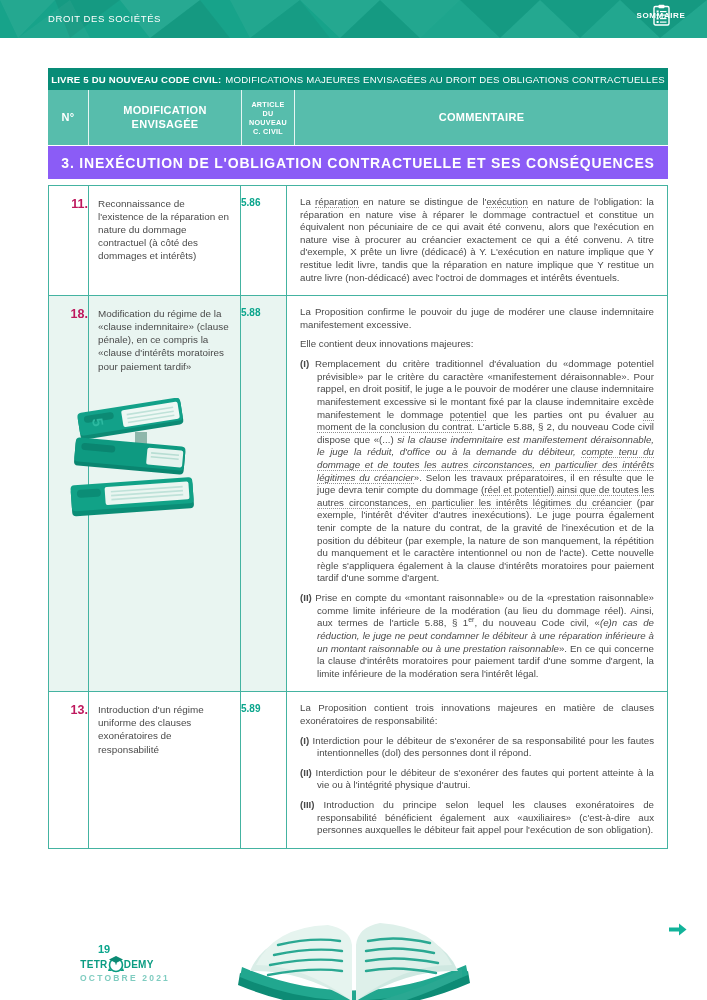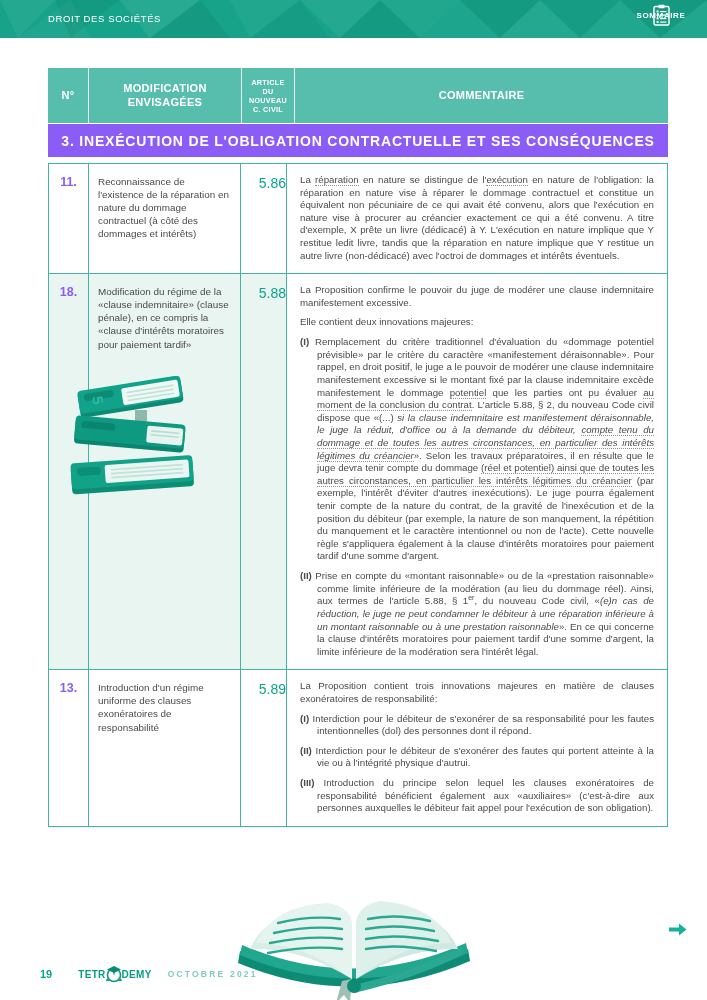--- a/index.html
+++ b/index.html
@@ -41,37 +41,37 @@
   .c-com{flex:1;}
   .section-bar{
     margin-top:1px;background:#8b5cf6;color:#fff;height:33px;display:flex;align-items:center;justify-content:center;
     font-weight:bold;font-size:14px;letter-spacing:.8px;white-space:nowrap;
   }
   .tbody{margin-top:6px;border:1px solid #44b3a1;}
   .trow{display:flex;border-top:1px solid #44b3a1;background:#fff;position:relative;}
   .trow:first-child{border-top:none;}
   .td{border-right:1px solid #44b3a1;box-sizing:border-box;}
   .td:last-child{border-right:none;}
-  .td-num{width:40px;text-align:center;padding-top:11px;font-weight:bold;font-size:12.5px;color:#8b5cf6;}
+  .td-num{width:40px;text-align:right;padding-top:11px;font-weight:bold;font-size:12.5px;color:#be185d;}
   .td-mod{width:152px;padding:11px 9px;font-size:9.9px;line-height:1.32;color:#4a4a4a;position:relative;}
-  .td-art{width:46px;text-align:right;padding-top:11px;font-weight:normal;font-size:14px;color:#0aa58c;}
+  .td-art{width:46px;text-align:left;padding-top:11px;font-weight:bold;font-size:10px;color:#0aa58c;}
   .td-com{flex:1;padding:10px 13px 11px;font-size:9.7px;line-height:1.3;color:#4a4a4a;text-align:justify;}
   .shaded{background:#e9f5f1;}
   .para{margin:0 0 7px;}
   .para:last-child{margin-bottom:0;}
   .hang{padding-left:17px;text-indent:-17px;}
   .marker{font-weight:bold;}
   .u{border-bottom:1px dotted #8f8f8f;}
   .i{font-style:italic;}
   sup{font-size:7px;line-height:0;}
   .books-illu{position:absolute;left:-24px;top:102px;}
   
   .book-zone{display:flex;justify-content:center;margin-top:26px;}
   .nav-arrow{position:absolute;right:20px;bottom:60px;cursor:pointer;}
-  .footer{position:absolute;left:40px;bottom:17px;display:flex;align-items:center;}
+  .footer{position:absolute;left:64px;bottom:17px;display:flex;align-items:center;flex-direction:column;}
   .page-num{color:#0aa58c;font-weight:bold;font-size:11px;margin-right:26px;}
   .brand{display:flex;align-items:center;color:#0a9c82;font-weight:bold;font-size:10px;letter-spacing:.3px;}
   .brand svg{margin:0 -1px;}
   .footer-date{margin-left:16px;color:#7fccc0;font-size:8.5px;letter-spacing:2.2px;font-weight:bold;}
 </style>
 </head>
 <body>
 
 <div class="topbar">
   <svg width="707" height="38">
@@ -107,24 +107,28 @@
       <rect x="7" y="14" width="6.5" height="1.2" fill="#ffffff"></rect>
       <rect x="3.6" y="17" width="2" height="2" fill="#ffffff"></rect>
       <rect x="7" y="17.5" width="6.5" height="1.2" fill="#ffffff"></rect>
     </svg>
     <span class="sommaire-label">SOMMAIRE</span>
   </div>
 </div>
 
 <div class="table-wrap">
 
+  <div class="livre-bar">
+    <b>LIVRE 5 DU NOUVEAU CODE CIVIL:</b>
+    <span>MODIFICATIONS MAJEURES ENVISAGÉES AU DROIT DES OBLIGATIONS CONTRACTUELLES</span>
+  </div>
 
   <div class="cols">
     <div class="cell c-num">N°</div>
-    <div class="cell c-mod">MODIFICATION ENVISAGÉES</div>
+    <div class="cell c-mod">MODIFICATION ENVISAGÉE</div>
     <div class="cell c-art">ARTICLE DU NOUVEAU C. CIVIL</div>
     <div class="cell c-com">COMMENTAIRE</div>
   </div>
 
   <div class="section-bar">3. INEXÉCUTION DE L'OBLIGATION CONTRACTUELLE ET SES CONSÉQUENCES</div>
 
   <div class="tbody">
 
     <div class="trow">
       <div class="td td-num">11.</div>

